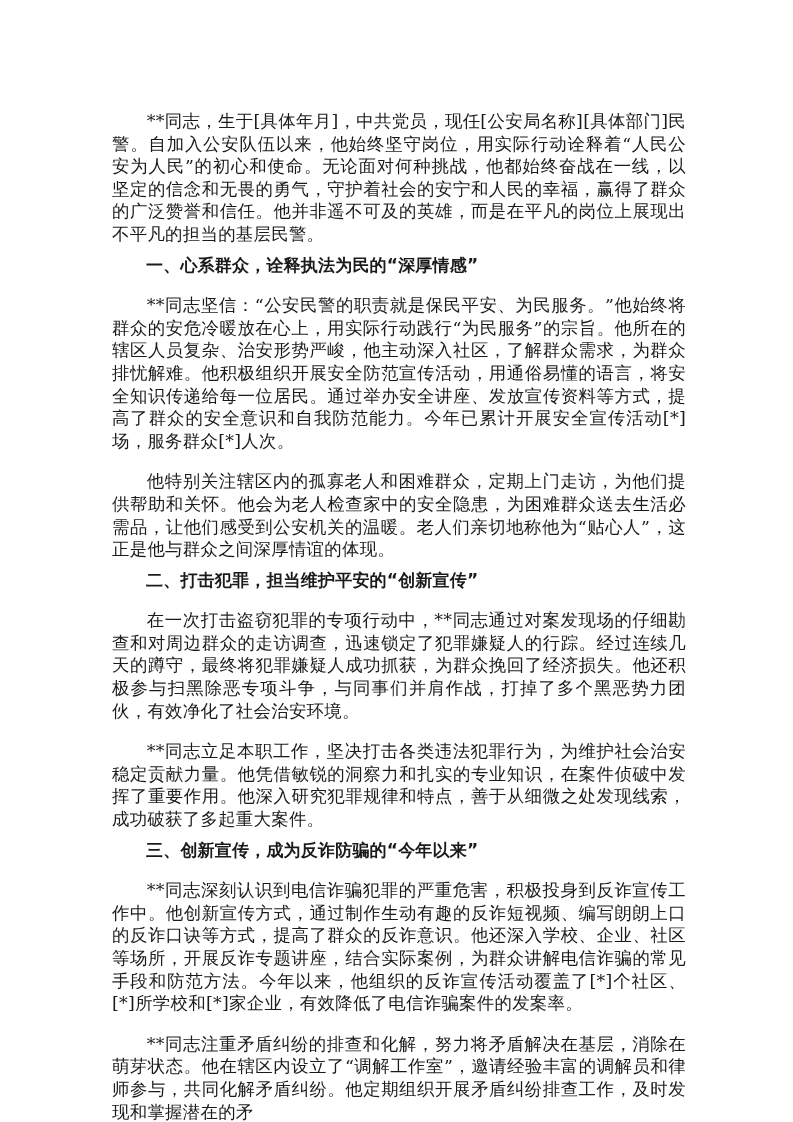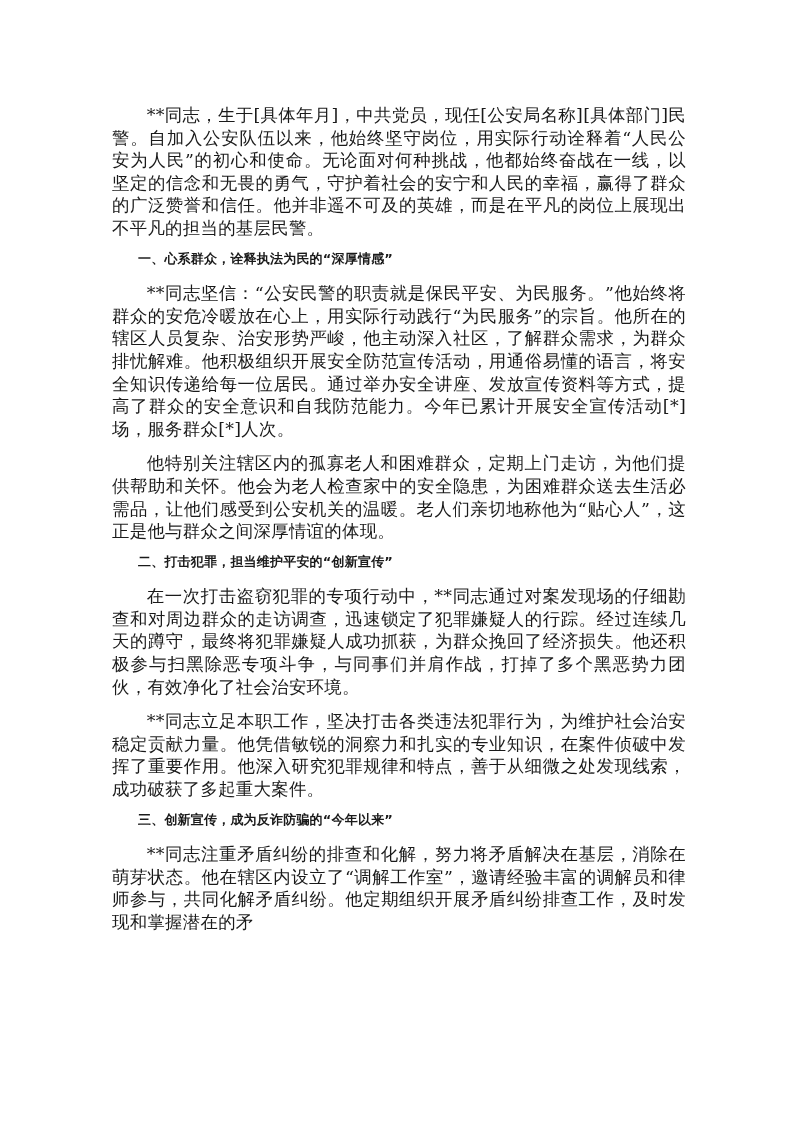--- a/index.html
+++ b/index.html
@@ -15,47 +15,48 @@
     }
     .page {
       position: absolute;
       left: 112px;
       top: 92px;
       width: 574px;
       color: #1a1a1a;
       font-family: "DejaVu Serif", "Liberation Serif", serif;
     }
     .para {
-      margin: 12px 0 8px 0;
+      margin: 18px 0 8px 0;
       font-size: 17.4px;
       line-height: 22.6px;
       text-indent: 2em;
       text-align: justify;
       letter-spacing: 0.3px;
     }
     .heading {
       margin: 0 0 8px 0;
       font-family: "DejaVu Sans", "Liberation Sans", sans-serif;
       font-weight: bold;
-      font-size: 13px;
+      font-size: 17px;
       line-height: 22.6px;
       text-indent: 2em;
       letter-spacing: 0.2px;
     }
   </style>
 </head>
 <body>
 
 <div class="page">
   <p class="para">**同志，生于[具体年月]，中共党员，现任[公安局名称][具体部门]民警。自加入公安队伍以来，他始终坚守岗位，用实际行动诠释着“人民公安为人民”的初心和使命。无论面对何种挑战，他都始终奋战在一线，以坚定的信念和无畏的勇气，守护着社会的安宁和人民的幸福，赢得了群众的广泛赞誉和信任。他并非遥不可及的英雄，而是在平凡的岗位上展现出不平凡的担当的基层民警。</p>
 
   <h2 class="heading">一、心系群众，诠释执法为民的“深厚情感”</h2>
   <p class="para">**同志坚信：“公安民警的职责就是保民平安、为民服务。”他始终将群众的安危冷暖放在心上，用实际行动践行“为民服务”的宗旨。他所在的辖区人员复杂、治安形势严峻，他主动深入社区，了解群众需求，为群众排忧解难。他积极组织开展安全防范宣传活动，用通俗易懂的语言，将安全知识传递给每一位居民。通过举办安全讲座、发放宣传资料等方式，提高了群众的安全意识和自我防范能力。今年已累计开展安全宣传活动[*]场，服务群众[*]人次。</p>
   <p class="para">他特别关注辖区内的孤寡老人和困难群众，定期上门走访，为他们提供帮助和关怀。他会为老人检查家中的安全隐患，为困难群众送去生活必需品，让他们感受到公安机关的温暖。老人们亲切地称他为“贴心人”，这正是他与群众之间深厚情谊的体现。</p>
 
   <h2 class="heading">二、打击犯罪，担当维护平安的“创新宣传”</h2>
   <p class="para">在一次打击盗窃犯罪的专项行动中，**同志通过对案发现场的仔细勘查和对周边群众的走访调查，迅速锁定了犯罪嫌疑人的行踪。经过连续几天的蹲守，最终将犯罪嫌疑人成功抓获，为群众挽回了经济损失。他还积极参与扫黑除恶专项斗争，与同事们并肩作战，打掉了多个黑恶势力团伙，有效净化了社会治安环境。</p>
   <p class="para">**同志立足本职工作，坚决打击各类违法犯罪行为，为维护社会治安稳定贡献力量。他凭借敏锐的洞察力和扎实的专业知识，在案件侦破中发挥了重要作用。他深入研究犯罪规律和特点，善于从细微之处发现线索，成功破获了多起重大案件。</p>
 
   <h2 class="heading">三、创新宣传，成为反诈防骗的“今年以来”</h2>
+  <p class="para">**同志深刻认识到电信诈骗犯罪的严重危害，积极投身到反诈宣传工作中。他创新宣传方式，通过制作生动有趣的反诈短视频、编写朗朗上口的反诈口诀等方式，提高了群众的反诈意识。他还深入学校、企业、社区等场所，开展反诈专题讲座，结合实际案例，为群众讲解电信诈骗的常见手段和防范方法。今年以来，他组织的反诈宣传活动覆盖了[*]个社区、[*]所学校和[*]家企业，有效降低了电信诈骗案件的发案率。</p>
 
   <p class="para">**同志注重矛盾纠纷的排查和化解，努力将矛盾解决在基层，消除在萌芽状态。他在辖区内设立了“调解工作室”，邀请经验丰富的调解员和律师参与，共同化解矛盾纠纷。他定期组织开展矛盾纠纷排查工作，及时发现和掌握潜在的矛</p>
 </div>
 
 </body></html>

